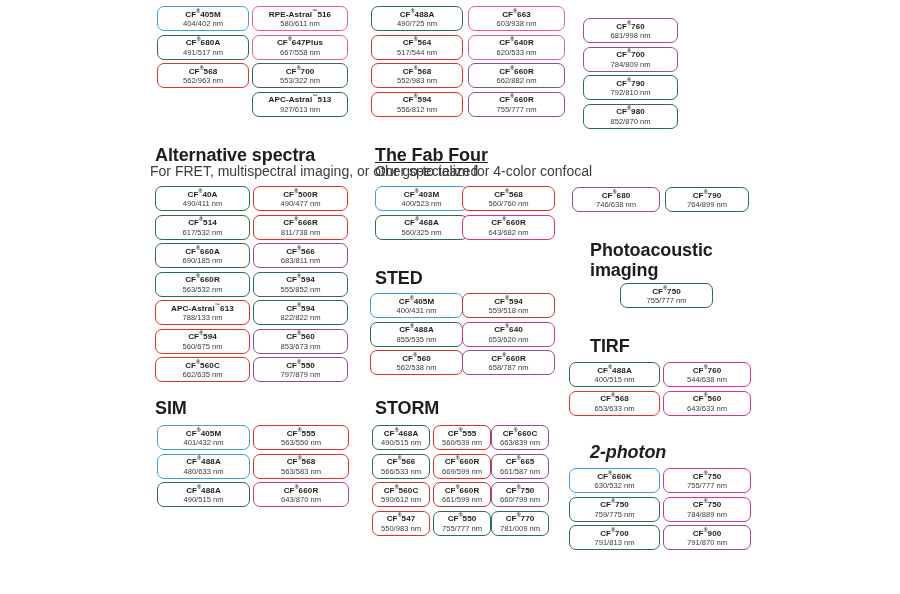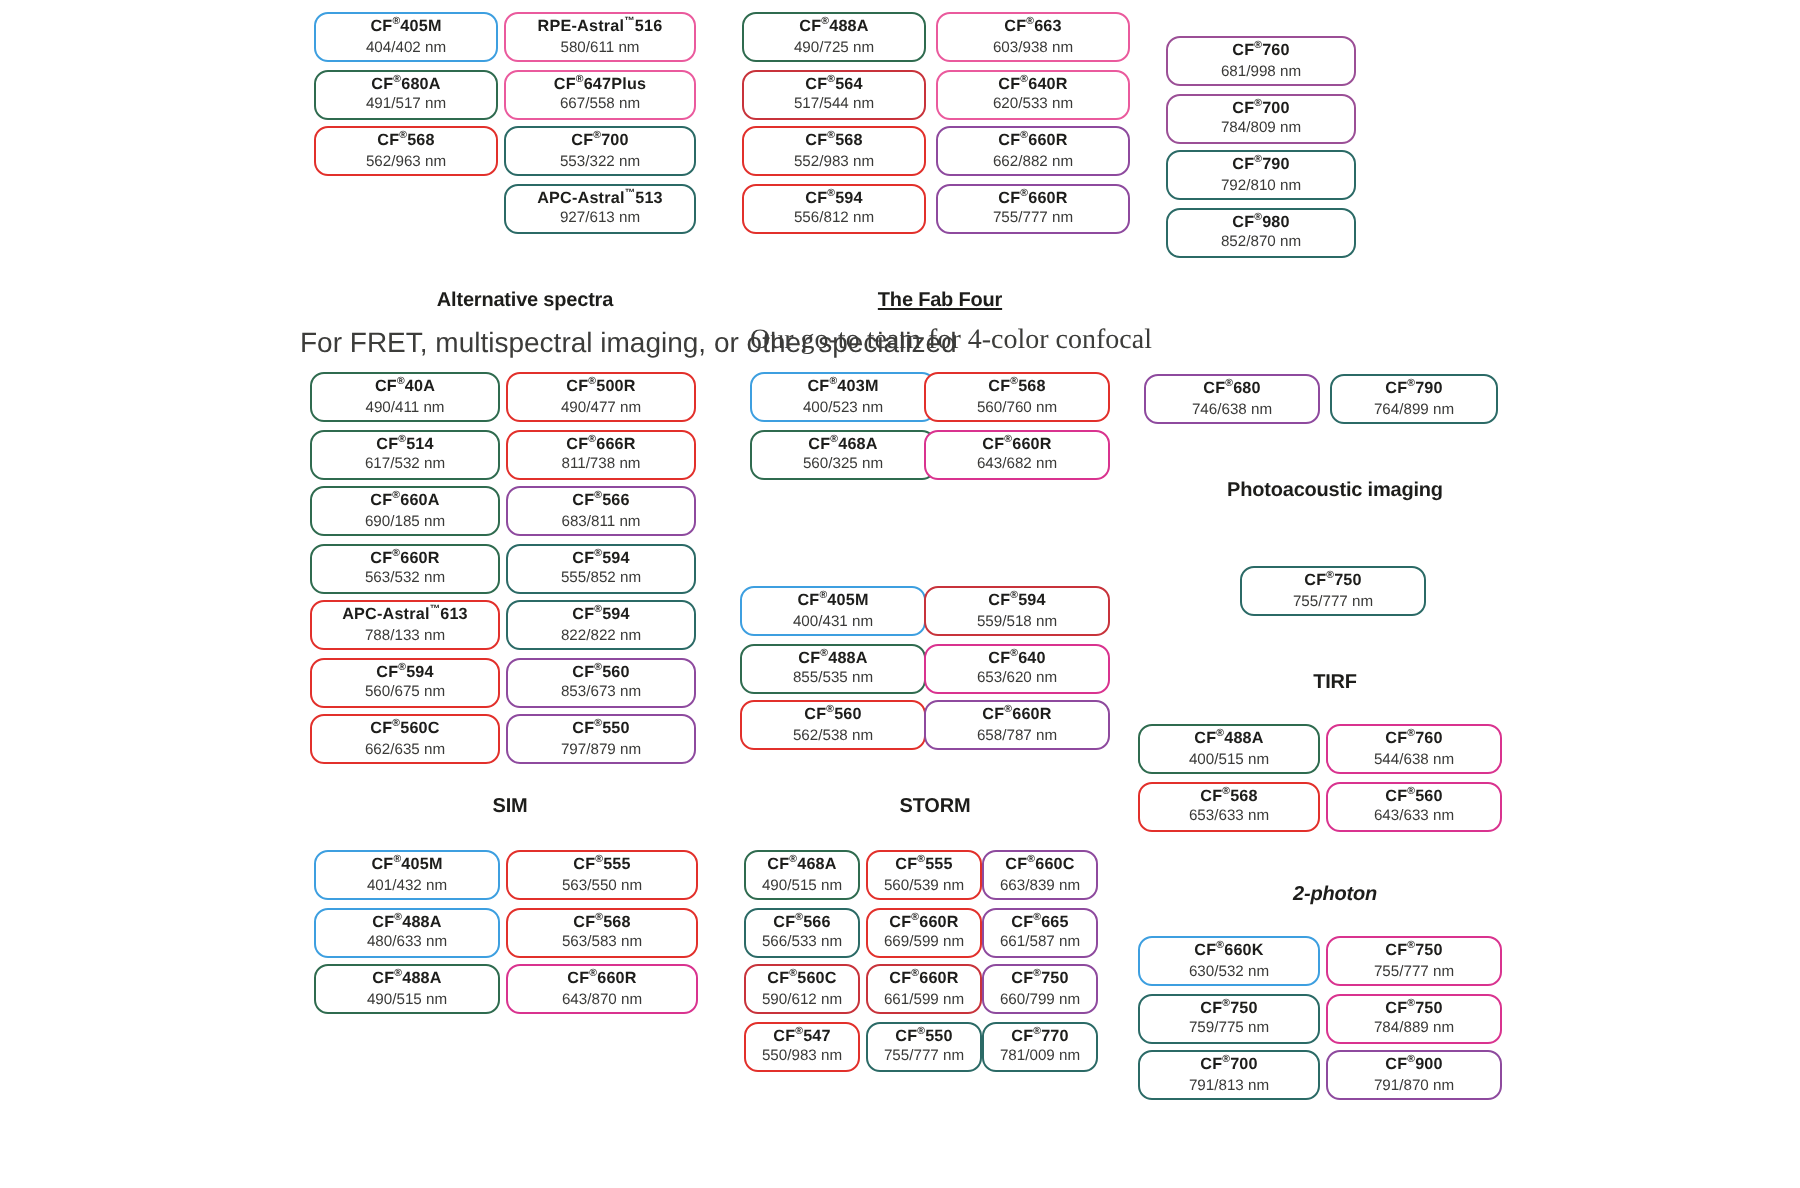--- a/index.html
+++ b/index.html
@@ -43,24 +43,24 @@
     font-size:7.6px;
     font-weight:normal;
     white-space:nowrap;
     color:#3a3a38;
     margin-top:1.2px;
   }
 
   
   .gtitle{
     position:absolute;
-    font-size:10px;
+    font-size:18px;
     font-weight:bold;
     color:#1d1d1b;
-    text-align:center;
+    text-align:left;
     white-space:nowrap;
     letter-spacing:-.1px;
   }
   .gsub{
     position:absolute;
     font-size:14px;
     font-weight:normal;
     color:#3c3c3a;
     text-align:right;
     white-space:nowrap;
@@ -69,22 +69,23 @@
 </style>
 </head>
 <body>
 
 <div class="canvas">
 
   <div class="gtitle" style="left:155px;top:145px;width:215px;">Alternative spectra</div>
   <div class="gsub" style="left:150px;top:163px;width:225px;">For FRET, multispectral imaging, or other specialized</div>
 
   <div class="gtitle" style="left:375px;top:145px;width:190px;text-decoration:underline;">The Fab Four</div>
-  <div class="gsub" style="left:375px;top:163px;width:190px;font-family:Liberation Serif, serif;">Our go-to team for 4-color confocal</div>
-
+  <div class="gsub" style="left:375px;top:163px;width:190px;">Our go-to team for 4-color confocal</div>
+
+  <div class="gtitle" style="left:375px;top:268px;width:190px;">STED</div>
 
   <div class="gtitle" style="left:155px;top:398px;width:200px;">SIM</div>
 
   <div class="gtitle" style="left:375px;top:398px;width:185px;">STORM</div>
 
   <div class="gtitle two-line" style="left:590px;top:240px;width:155px;">Photoacoustic imaging</div>
 
   <div class="gtitle" style="left:590px;top:336px;width:155px;">TIRF</div>
 
   <div class="gtitle" style="left:590px;top:442px;width:155px;font-style:italic;">2-photon</div>

